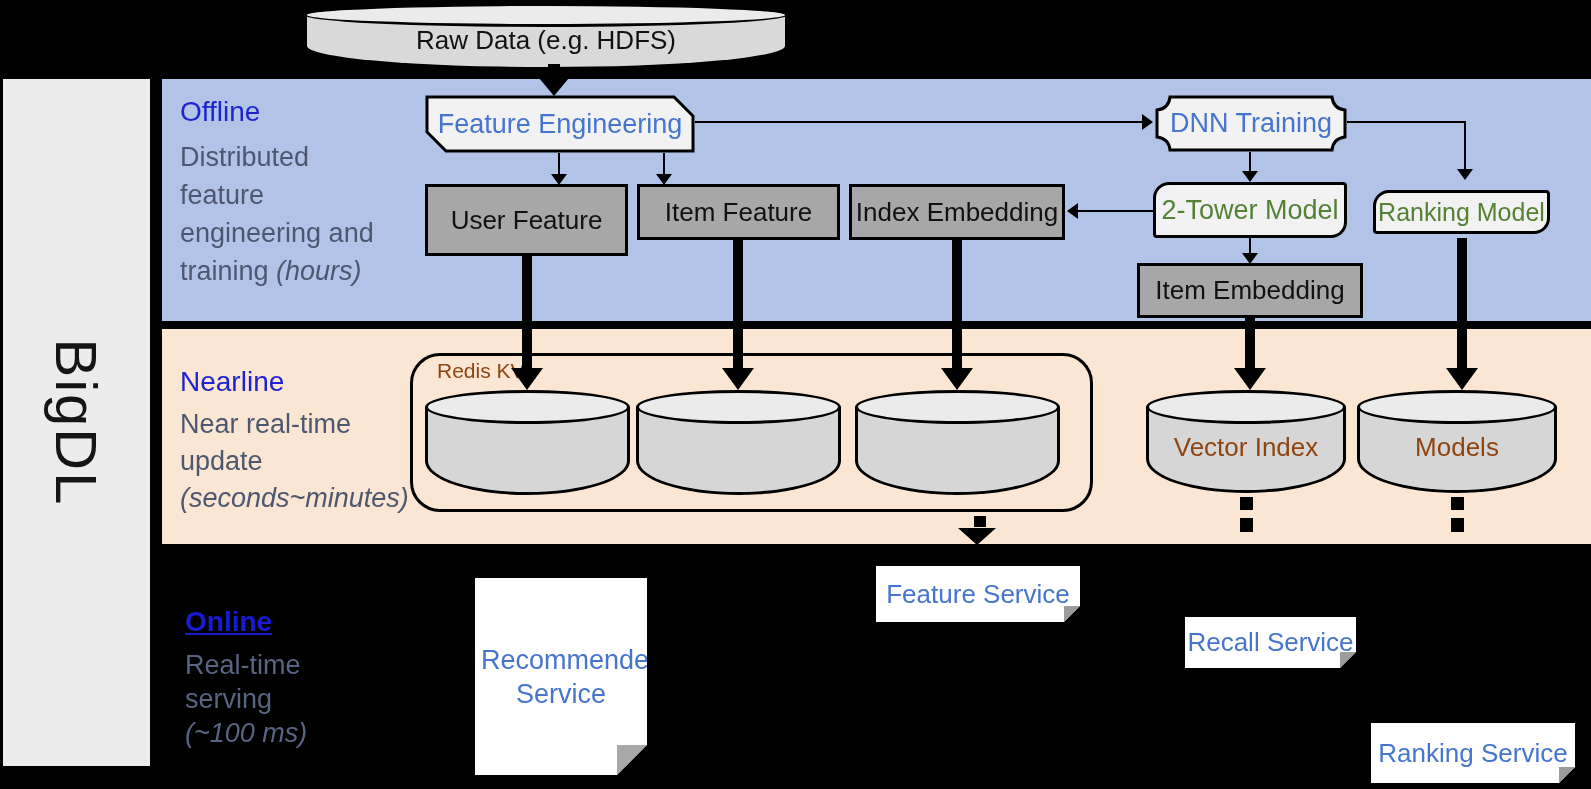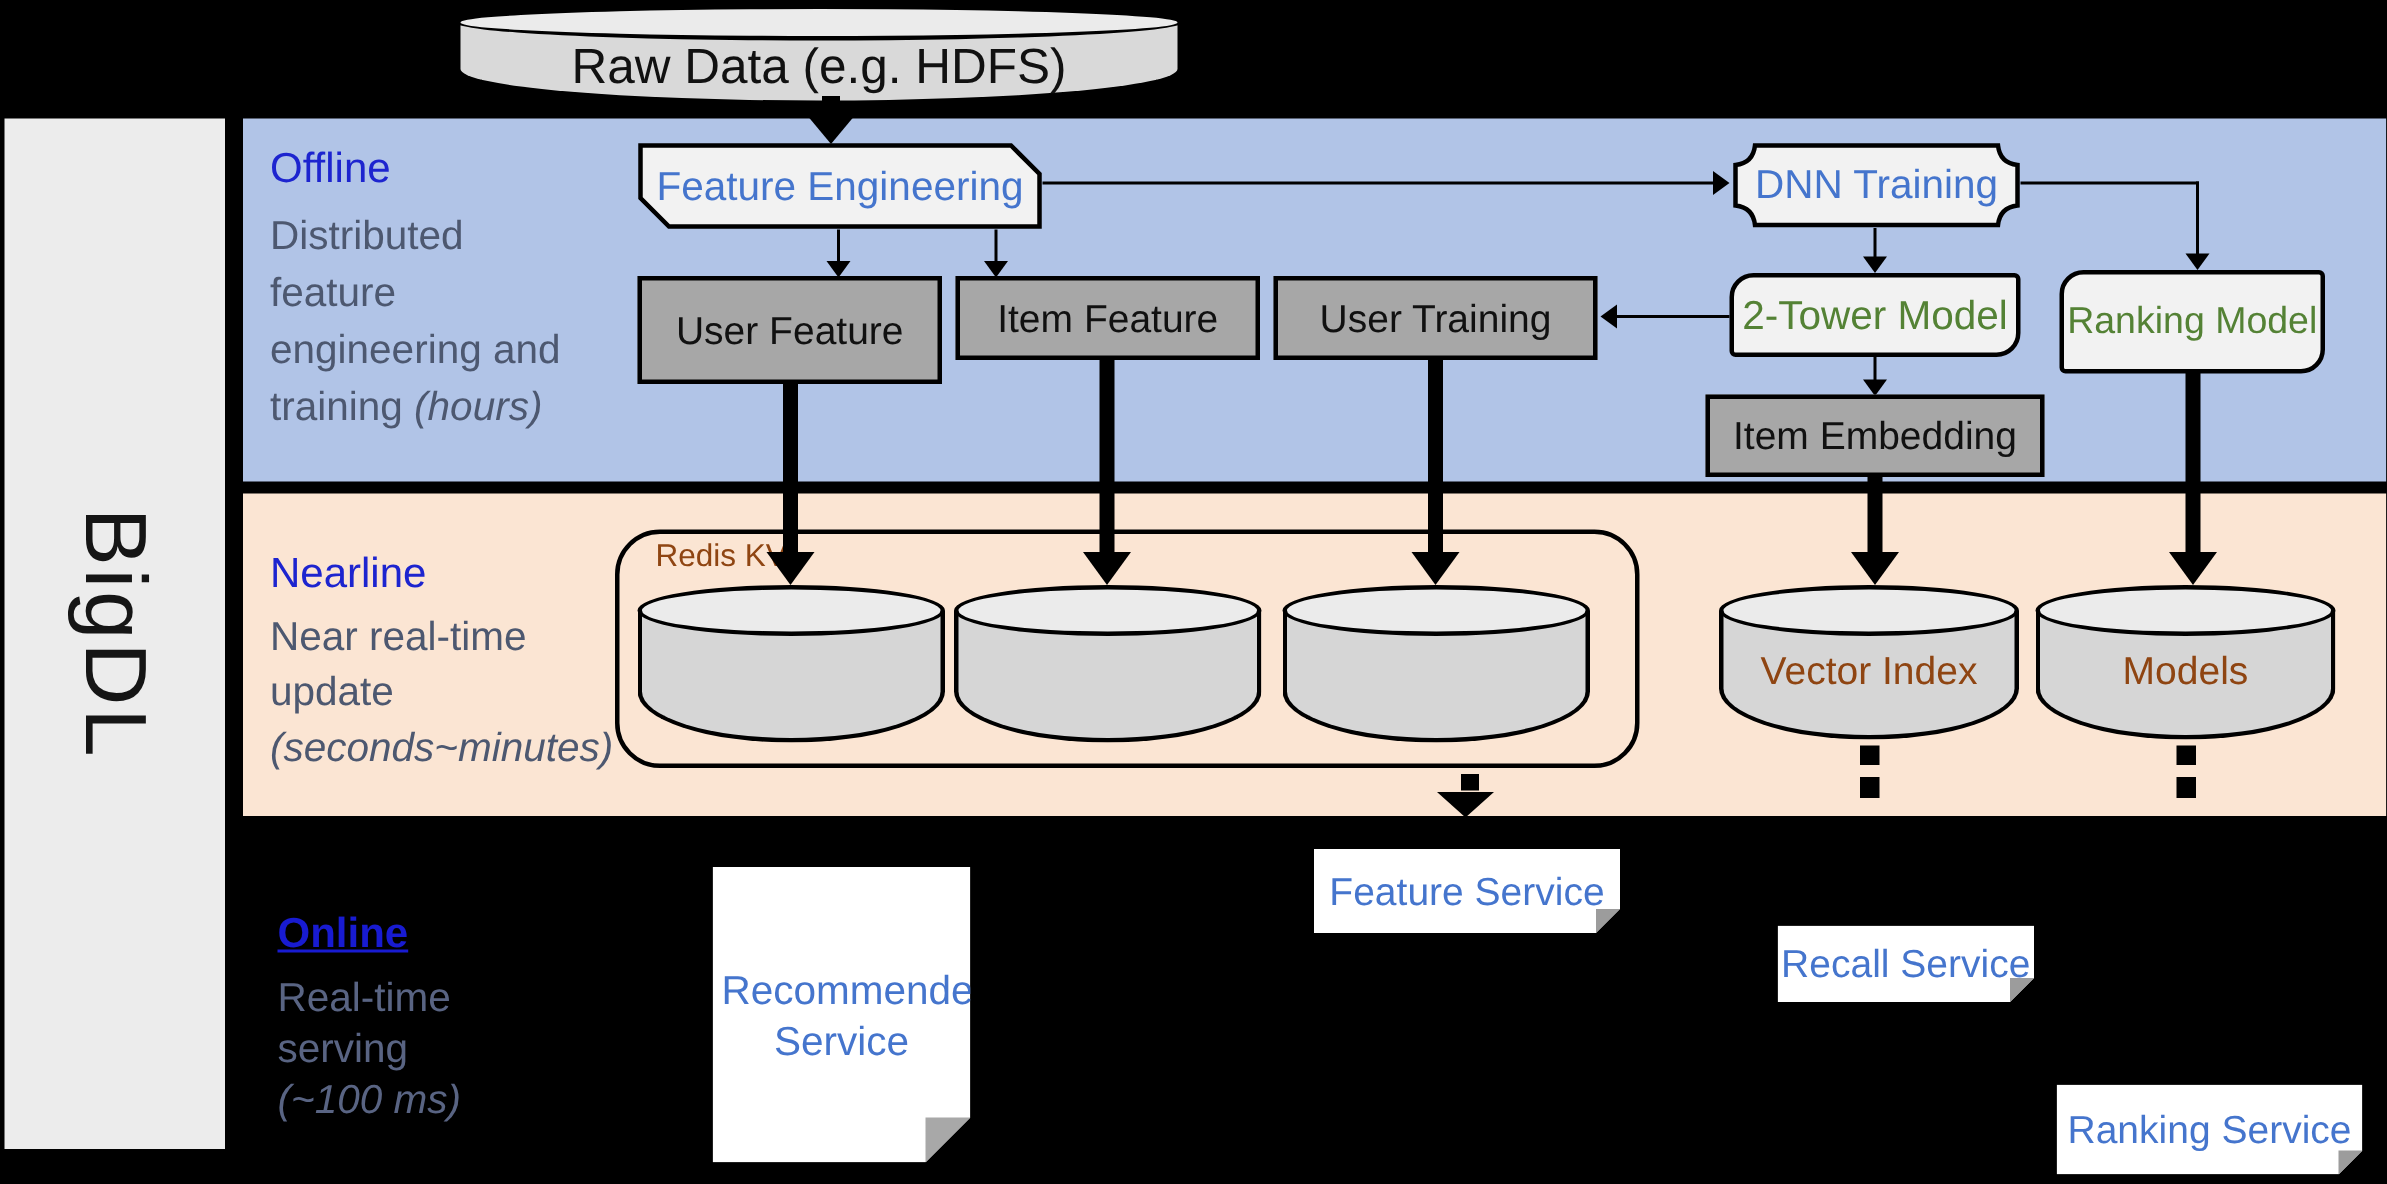--- a/index.html
+++ b/index.html
@@ -81,21 +81,21 @@
   <div class="abs sec-title online-title" style="left:185px;top:606px;text-decoration:underline;">Online</div>
   <div class="abs sec-sub online-sub" style="left:185px;top:648px;width:260px;">
     <div>Real-time</div>
     <div>serving</div>
     <div class="it">(~100 ms)</div>
   </div>
 
   <div class="abs" style="left:304px;top:3px;width:484px;height:67px;">
     <div class="cyl-body" style="top:12px;border-radius:0 0 50% 50% / 0 0 24px 24px;background:#d9d9d9;"></div>
     <div class="cyl-top" style="height:24px;"></div>
-    <div class="abs" style="left:0;top:22px;width:100%;text-align:center;font-size:33px;color:#111;">Raw Data (e.g. HDFS)</div>
+    <div class="abs" style="left:0;top:22px;width:100%;text-align:center;font-size:26px;color:#111;">Raw Data (e.g. HDFS)</div>
   </div>
 
   <div class="abs redis-box" style="left:410px;top:353px;width:683px;height:159px;"></div>
   <div class="abs brown-label" style="left:437px;top:359px;font-size:21px;">Redis KV</div>
 
   <div class="abs" style="left:425px;top:390px;width:205px;height:105px;">
     <div class="cyl-body" style="top:17px;border-radius:0 0 50% 50% / 0 0 34px 34px;"></div>
     <div class="cyl-top" style="height:34px;"></div>
   </div>
   <div class="abs" style="left:636px;top:390px;width:205px;height:105px;">
@@ -169,31 +169,31 @@
 
   <div class="abs" style="left:425px;top:95px;width:270px;height:58px;">
     <svg width="270" height="58">
       <polygon points="2,2 249,2 268,21 268,56 21,56 2,37" fill="#f2f2f2" stroke="#000" stroke-width="3"></polygon>
     </svg>
     <div class="abs bx blue-label" style="left:0;top:0;width:100%;height:100%;font-size:27px;">Feature Engineering</div>
   </div>
 
   <div class="abs bx box-dark" style="left:425px;top:184px;width:203px;height:72px;">User Feature</div>
   <div class="abs bx box-dark" style="left:637px;top:184px;width:203px;height:56px;">Item Feature</div>
-  <div class="abs bx box-dark" style="left:849px;top:184px;width:216px;height:56px;">User Training</div>
+  <div class="abs bx box-dark" style="left:849px;top:184px;width:216px;height:56px;">Index Embedding</div>
 
   <div class="abs" style="left:1155px;top:95px;width:192px;height:57px;">
     <svg width="192" height="57">
       <path d="M 15 2 H 177 Q 178.3 13.7 190 15 V 42 Q 178.3 43.3 177 55 H 15 Q 13.7 43.3 2 42 V 15 Q 13.7 13.7 15 2 Z" fill="#f2f2f2" stroke="#000" stroke-width="3"></path>
     </svg>
     <div class="abs bx blue-label" style="left:0;top:0;width:100%;height:100%;font-size:27px;">DNN Training</div>
   </div>
 
   <div class="abs bx box-light round-diag" style="left:1153px;top:182px;width:194px;height:56px;font-size:27px;">2-Tower Model</div>
-  <div class="abs bx box-light round-diag" style="left:1373px;top:180px;width:177px;height:69px;font-size:25px;">Ranking Model</div>
+  <div class="abs bx box-light round-diag" style="left:1373px;top:190px;width:177px;height:44px;font-size:25px;">Ranking Model</div>
 
   <div class="abs bx box-dark" style="left:1137px;top:263px;width:226px;height:55px;">Item Embedding</div>
 
   <div class="abs doc" style="left:475px;top:578px;width:172px;height:197px;">
     <span style="display:block;width:160px;">Recommender Service</span>
     <div class="fold"></div>
   </div>
   <div class="abs card" style="left:876px;top:566px;width:204px;height:56px;">
     <span>Feature Service</span>
     <div class="fold"></div>

